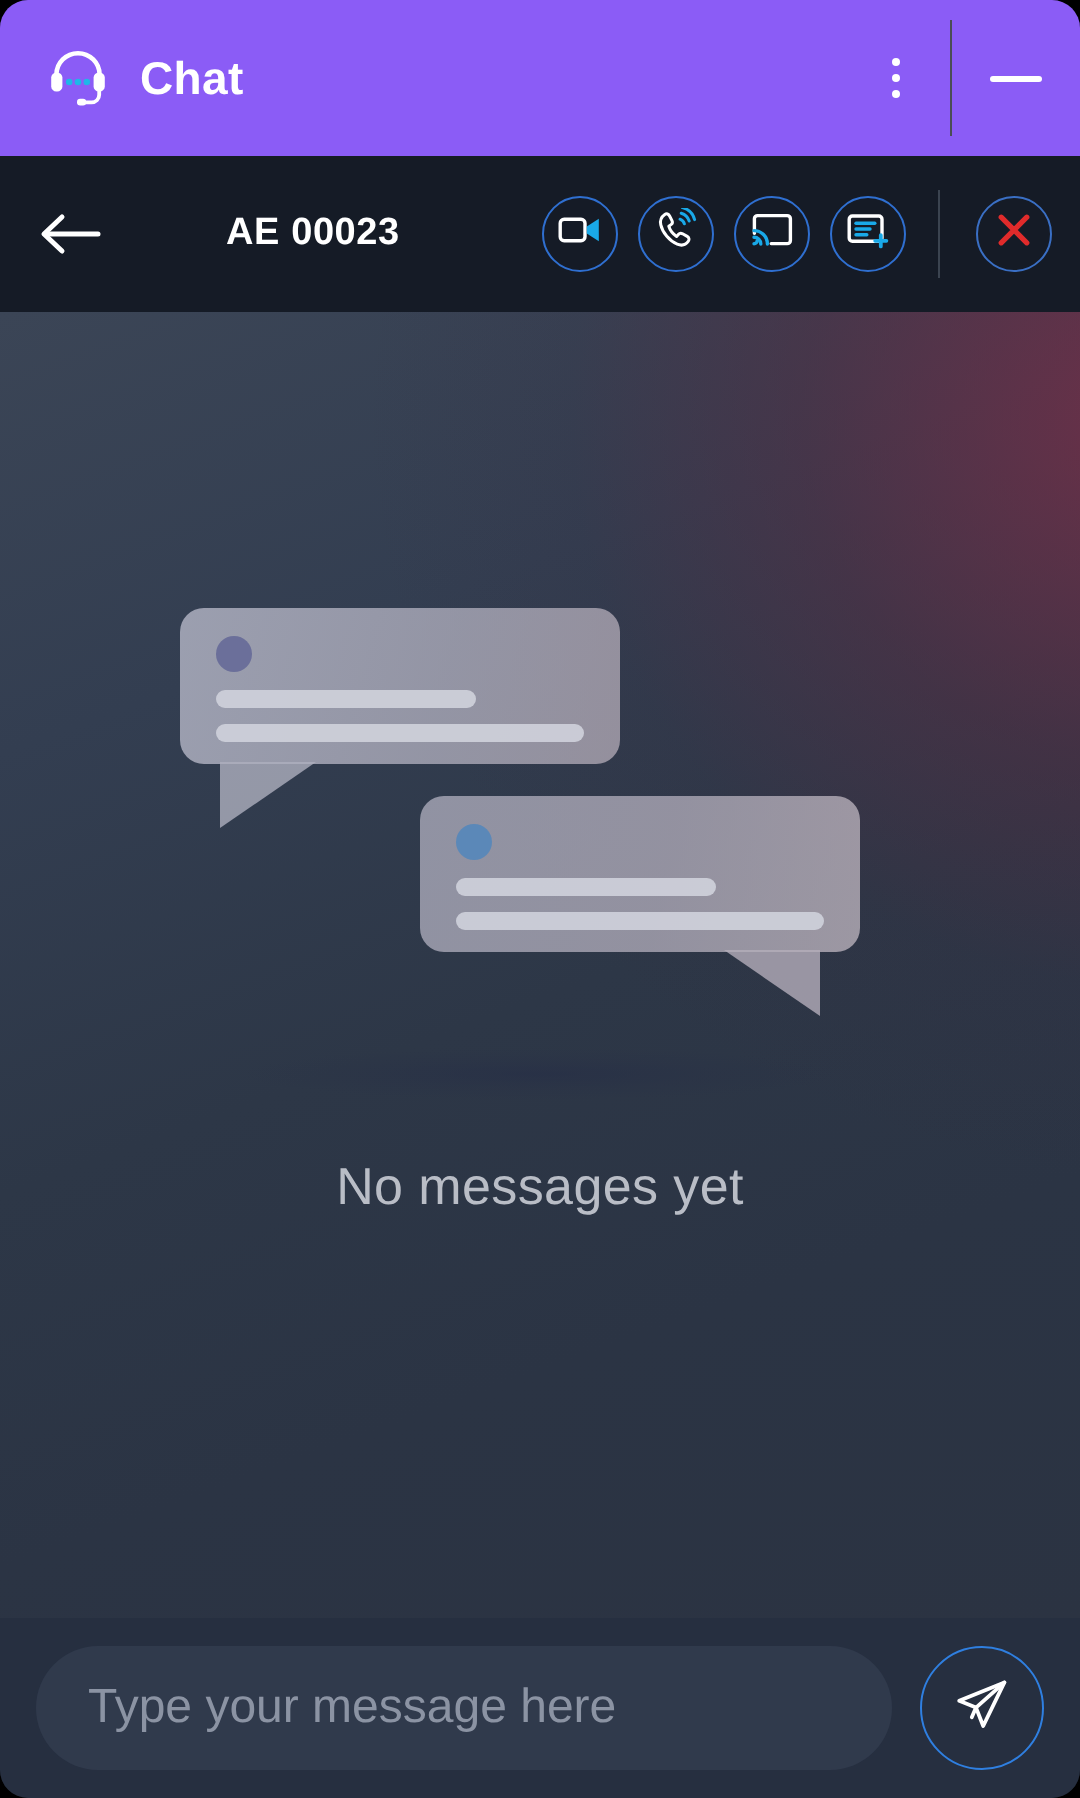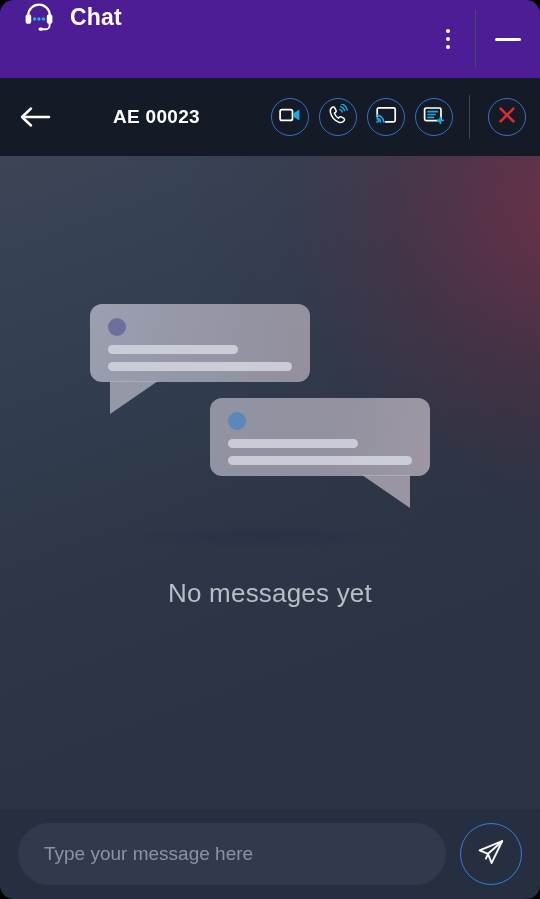--- a/index.html
+++ b/index.html
@@ -23,23 +23,23 @@
     background: #12151b;
     display: flex;
     flex-direction: column;
   }
 
   
   #title-bar {
     position: relative;
     height: 78px;
     flex: 0 0 78px;
-    background: #4c1d95;
-    display: flex;
-    align-items: flex-start;
+    background: #8b5cf6;
+    display: flex;
+    align-items: center;
     padding: 0 0 0 22px;
     box-sizing: border-box;
   }
   #brand {
     display: flex;
     align-items: center;
     gap: 14px;
   }
   .headset-icon {
     width: 34px;
@@ -263,21 +263,21 @@
     gap: 14px;
   }
   #message-input {
     flex: 1 1 auto;
     height: 62px;
     border-radius: 31px;
     border: none;
     outline: none;
     background: #303a4c;
     color: #bef264;
-    font-size: 19px;
+    font-size: 24px;
     font-family: "Liberation Sans", sans-serif;
     padding: 0 26px;
     box-sizing: border-box;
   }
   #message-input::placeholder {
     color: #8b93a3;
     opacity: 1;
   }
   #send-button {
     width: 62px;

